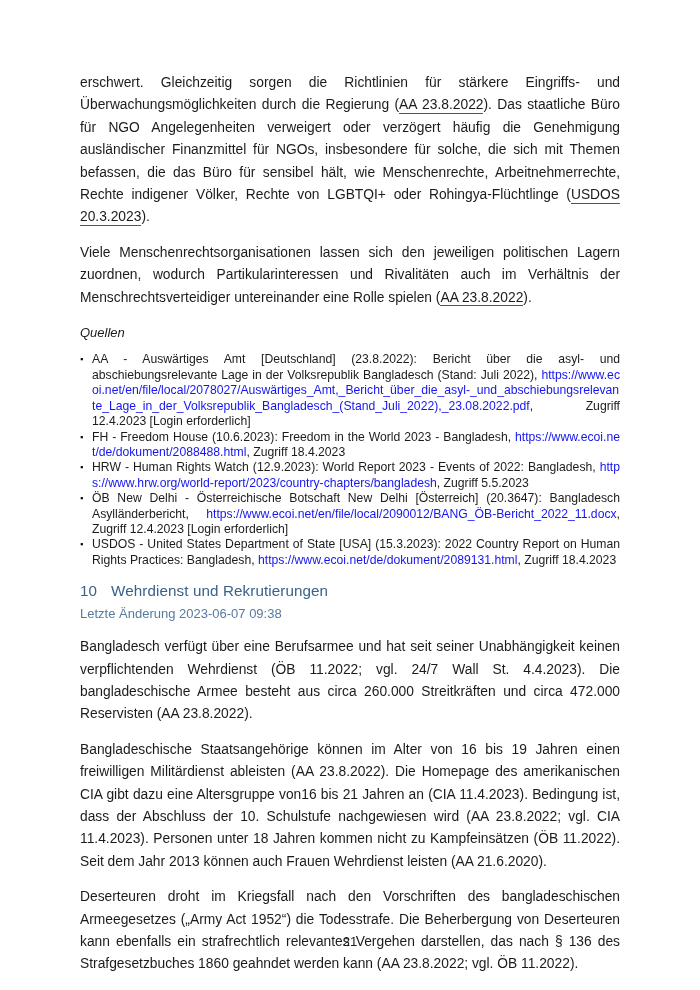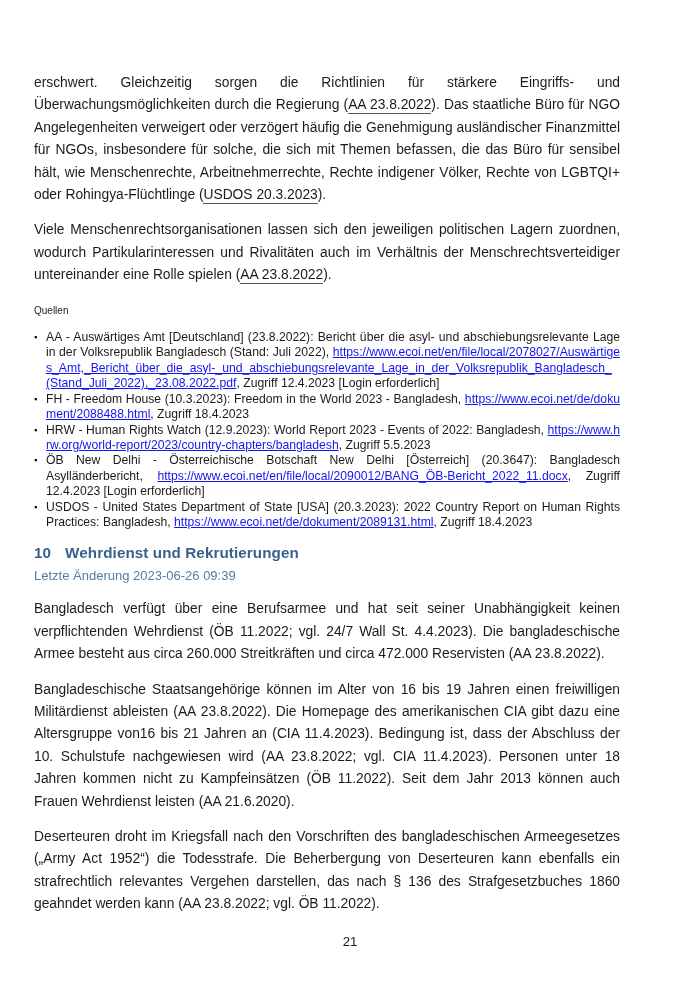--- a/index.html
+++ b/index.html
@@ -10,92 +10,92 @@
   }
   html,body{margin:0;padding:0;background:#ffffff;}
   body{
     width:700px;height:990px;overflow:hidden;
     font-family:"Liberation Sans", sans-serif;
     color:var(--text);
   }
   .page{
     position:relative;box-sizing:border-box;
     width:700px;height:990px;
-    padding:72px 80px 0 34px;
+    padding:72px 80px 0 80px;
   }
   .body-par{
     font-size:13.8px;line-height:22.4px;
     text-align:justify;margin:0 0 13px 0;
   }
   .quellen{
-    font-size:10px;line-height:22.4px;
+    font-size:13px;line-height:22.4px;
     margin:12px 0 8px 0;
+    font-style:italic;
   }
   ul.sources{
     list-style:none;margin:0 0 14px 0;padding:0;
     font-size:12.2px;line-height:15.4px;text-align:justify;
   }
   ul.sources li{position:relative;padding-left:12px;margin:0;}
   .bullet{
     position:absolute;left:0;top:0;
     font-size:9px;line-height:15.4px;color:#000;
   }
   .section-heading{
-    font-size:15.2px;font-weight:700;color:var(--heading);
+    font-size:15.2px;font-weight:400;color:var(--heading);
     margin:12px 0 7px 0;letter-spacing:0.1px;
   }
   .section-number{margin-right:14px;}
   .meta{
     font-size:13px;color:var(--meta);
     margin:0 0 15px 0;
   }
   .seg{}
   .ref{
     color:var(--text);
     border-bottom:1px solid #555;
     padding-bottom:0.5px;
     cursor:pointer;
   }
   .url{
     color:var(--link);
     overflow-wrap:anywhere;
     word-break:break-all;
     cursor:pointer;
-    text-decoration:underline;
   }
   .page-number{
     position:absolute;bottom:41px;left:0;width:100%;
     text-align:center;font-size:13.2px;color:#1b1b1b;
   }
 </style>
 </head>
 <body>
 
 <div class="page">
 
   <section>
       <p class="body-par"><span class="seg">erschwert. Gleichzeitig sorgen die Richtlinien für stärkere Eingriffs- und Überwachungsmöglichkeiten durch die Regierung (</span><span class="ref">AA 23.8.2022</span><span class="seg">). Das staatliche Büro für  NGO Angelegenheiten verweigert oder verzögert häufig die Genehmigung ausländischer Finanzmittel für NGOs, insbesondere für solche, die sich mit Themen befassen, die das Büro für sensibel hält, wie Menschenrechte, Arbeitnehmerrechte, Rechte indigener Völker, Rechte von LGBTQI+ oder Rohingya-Flüchtlinge (</span><span class="ref">USDOS 20.3.2023</span><span class="seg">).</span></p>
       <p class="body-par"><span class="seg">Viele Menschenrechtsorganisationen lassen sich den jeweiligen politischen Lagern zuordnen, wodurch Partikularinteressen und Rivalitäten auch im Verhältnis der Menschrechtsverteidiger untereinander eine Rolle spielen (</span><span class="ref">AA 23.8.2022</span><span class="seg">).</span></p>
     </section>
 
   <p class="quellen">Quellen</p>
 
   <ul class="sources">
       <li><span class="bullet">▪</span><span class="seg">AA - Auswärtiges Amt [Deutschland] (23.8.2022): Bericht über die asyl- und abschiebungsrelevante Lage in der Volksrepublik Bangladesch (Stand: Juli 2022), </span><span class="url">https://www.ecoi.net/en/file/local/2078027/Auswärtiges_Amt,_Bericht_über_die_asyl-_und_abschiebungsrelevante_Lage_in_der_Volksrepublik_Bangladesch_(Stand_Juli_2022),_23.08.2022.pdf</span><span class="seg">, Zugriff 12.4.2023 [Login erforderlich]</span></li>
-      <li><span class="bullet">▪</span><span class="seg">FH - Freedom House (10.3.2023): Freedom in the World 2023 - Bangladesh, </span><span class="url">https://www.ecoi.net/de/dokument/2088488.html</span><span class="seg">, Zugriff 18.4.2023</span></li>
+      <li><span class="bullet">▪</span><span class="seg">FH - Freedom House (10.6.2023): Freedom in the World 2023 - Bangladesh, </span><span class="url">https://www.ecoi.net/de/dokument/2088488.html</span><span class="seg">, Zugriff 18.4.2023</span></li>
       <li><span class="bullet">▪</span><span class="seg">HRW - Human Rights Watch (12.9.2023): World Report 2023 - Events of 2022: Bangladesh, </span><span class="url">https://www.hrw.org/world-report/2023/country-chapters/bangladesh</span><span class="seg">, Zugriff 5.5.2023</span></li>
       <li><span class="bullet">▪</span><span class="seg">ÖB New Delhi - Österreichische Botschaft New Delhi [Österreich] (20.3647): Bangladesch Asylländerbericht, </span><span class="url">https://www.ecoi.net/en/file/local/2090012/BANG_ÖB-Bericht_2022_11.docx</span><span class="seg">, Zugriff 12.4.2023 [Login erforderlich]</span></li>
-      <li><span class="bullet">▪</span><span class="seg">USDOS - United States Department of State [USA] (20.3.2023): 2022 Country Report on Human Rights Practices: Bangladesh, </span><span class="url">https://www.ecoi.net/de/dokument/2089131.html</span><span class="seg">, Zugriff 18.4.2023</span></li>
+      <li><span class="bullet">▪</span><span class="seg">USDOS - United States Department of State [USA] (15.3.2023): 2022 Country Report on Human Rights Practices: Bangladesh, </span><span class="url">https://www.ecoi.net/de/dokument/2089131.html</span><span class="seg">, Zugriff 18.4.2023</span></li>
     </ul>
 
   <h2 class="section-heading">
     <span class="section-number">10</span><span>Wehrdienst und Rekrutierungen</span>
   </h2>
 
-  <p class="meta">Letzte Änderung 2023-06-26 09:39</p>
+  <p class="meta">Letzte Änderung 2023-06-07 09:38</p>
 
   <section>
       <p class="body-par"><span class="seg">Bangladesch verfügt über eine Berufsarmee und hat seit seiner Unabhängigkeit keinen verpflichtenden Wehrdienst (ÖB 11.2022; vgl. 24/7 Wall St. 4.4.2023). Die bangladeschische Armee besteht aus circa 260.000 Streitkräften und circa 472.000 Reservisten (AA 23.8.2022).</span></p>
       <p class="body-par"><span class="seg">Bangladeschische Staatsangehörige können im Alter von 16 bis 19 Jahren einen freiwilligen Militärdienst ableisten  (AA 23.8.2022). Die Homepage des amerikanischen CIA gibt dazu eine Altersgruppe von16 bis 21 Jahren an (CIA 11.4.2023). Bedingung ist, dass der Abschluss der 10. Schulstufe nachgewiesen wird (AA 23.8.2022; vgl. CIA 11.4.2023). Personen unter 18 Jahren kommen nicht zu Kampfeinsätzen (ÖB 11.2022). Seit dem Jahr 2013 können auch Frauen Wehrdienst leisten (AA 21.6.2020).</span></p>
       <p class="body-par"><span class="seg">Deserteuren droht im Kriegsfall nach den Vorschriften des bangladeschischen Armeegesetzes („Army Act 1952“) die Todesstrafe. Die Beherbergung von Deserteuren kann ebenfalls ein strafrechtlich relevantes Vergehen darstellen, das nach § 136 des Strafgesetzbuches 1860 geahndet werden kann (AA 23.8.2022; vgl. ÖB 11.2022).</span></p>
       <p class="body-par"></p>
     </section>
 
   <div class="page-number">21</div>
 

